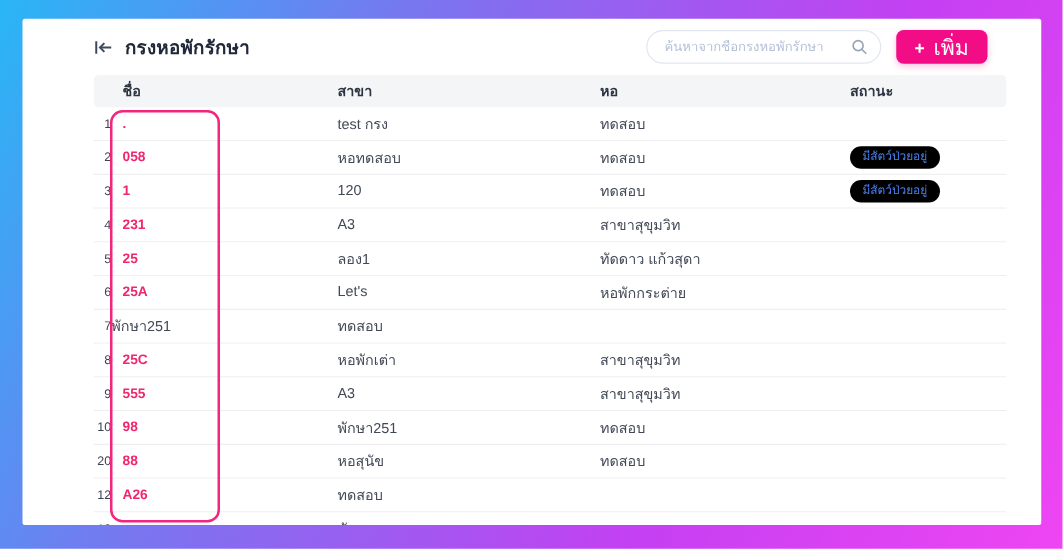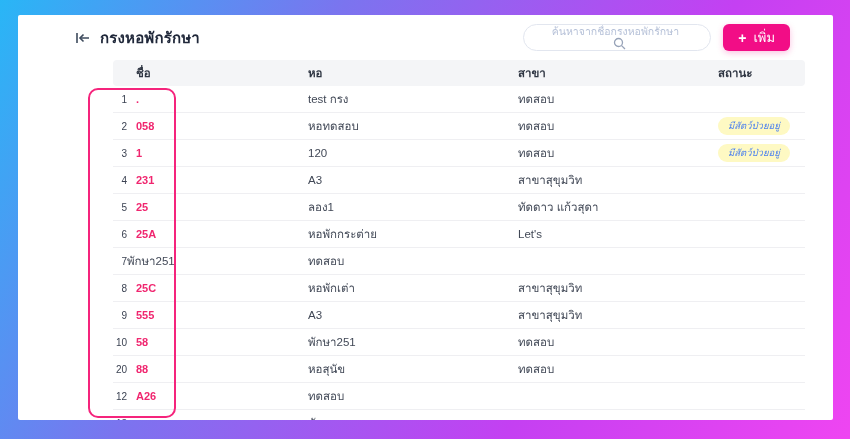--- a/index.html
+++ b/index.html
@@ -17,52 +17,52 @@
   .topbar {
     height:45px; display:flex; align-items:center;
     padding:0 43px 0 57px;
   }
   .title-group { display:flex; align-items:center; gap:9px; }
   .back-btn { display:flex; align-items:center; cursor:pointer; }
   .page-title { font-size:15px; font-weight:bold; color:#20283a; letter-spacing:.2px; }
   .spacer { flex:1; }
   .search-pill {
     width:188px; height:27px; border:1px solid #e2e6ef; border-radius:999px;
-    display:flex; align-items:center; padding:0 10px 0 14px; margin-right:12px; background:#fff;flex-direction:column;
+    display:flex; align-items:center; padding:0 10px 0 14px; margin-right:12px; background:#fff;
   }
   .search-pill input {
     flex:1; border:none; outline:none; font-size:10.5px; color:#55607a; min-width:0;
     font-family:inherit; background:transparent;
   }
   .search-pill input::placeholder { color:#b6c1d8; }
   .add-btn {
     height:27px; padding:0 15px; background:#f20d86; border:none; border-radius:6px;
     display:flex; align-items:center; gap:7px; color:#fff; cursor:pointer;
     font-family:inherit; box-shadow:0 2px 6px rgba(242,13,134,.25);
   }
   .add-plus { font-size:14px; font-weight:bold; line-height:1; }
-  .add-label { font-size:13px; }
+  .add-label { font-size:17px; }
   
-  .table-wrap { padding:0 28px 0 57px;margin-left:38px; }
+  .table-wrap { padding:0 28px 0 57px; }
   .thead {
     display:grid; grid-template-columns:14px 181px 210px 200px 1fr;
     height:26px; align-items:center; background:#f4f5f7; border-radius:4px;
     font-size:11.5px; font-weight:bold; color:#2e3542;
   }
   .thead .col-name { padding-left:9px; }
   .row {
     display:grid; grid-template-columns:14px 181px 210px 200px 1fr;
     height:27px; align-items:center; border-bottom:1px solid #efeff2;
     font-size:11.5px; color:#414856; background:#fff;
   }
   .cell-num { text-align:right; font-size:10px; color:#3b4252; }
   .cell-name { padding-left:9px; color:#f0266f; font-weight:bold; font-size:11px; cursor:pointer; }
   .status-pill {
-    display:inline-block; background:#fef9c3; color:#4b80ee;
-    font-size:9.5px; padding:3px 10px; border-radius:999px; line-height:1.2;font-style:italic;
+    display:inline-block; background:#000000; color:#4b80ee;
+    font-size:9.5px; padding:3px 10px; border-radius:999px; line-height:1.2;
   }
   
   .name-highlight {
     position:absolute; left:70px; top:73px; width:88px; height:330px;
     border:2px solid #f5247c; border-radius:10px; pointer-events:none;
   }
   .icon-svg { display:block; }
 </style>
 </head>
 <body>
@@ -93,22 +93,22 @@
     <button class="add-btn">
       <span class="add-plus">+</span>
       <span class="add-label">เพิ่ม</span>
     </button>
   </div>
 
   <div class="table-wrap">
     <div class="thead">
       <span></span>
       <span class="col-name">ชื่อ</span>
+      <span>สาขา</span>
       <span>หอ</span>
-      <span>สาขา</span>
       <span>สถานะ</span>
     </div>
     <div id="tbody">
         <div class="row">
           <span class="cell-num">1</span>
           <span class="cell-name">.</span>
           <span>test กรง</span>
           <span>ทดสอบ</span>
           <span></span>
         </div>
@@ -136,22 +136,22 @@
         <div class="row">
           <span class="cell-num">5</span>
           <span class="cell-name">25</span>
           <span>ลอง1</span>
           <span>ทัดดาว แก้วสุดา</span>
           <span></span>
         </div>
         <div class="row">
           <span class="cell-num">6</span>
           <span class="cell-name">25A</span>
+          <span>Let's</span>
           <span>หอพักกระต่าย</span>
-          <span>Let's</span>
           <span></span>
         </div>
         <div class="row">
           <span class="cell-num">7</span>
           <span>พักษา251</span>
           <span>ทดสอบ</span>
           <span></span>
         </div>
         <div class="row">
           <span class="cell-num">8</span>
@@ -162,21 +162,21 @@
         </div>
         <div class="row">
           <span class="cell-num">9</span>
           <span class="cell-name">555</span>
           <span>A3</span>
           <span>สาขาสุขุมวิท</span>
           <span></span>
         </div>
         <div class="row">
           <span class="cell-num">10</span>
-          <span class="cell-name">58</span>
+          <span class="cell-name">98</span>
           <span>พักษา251</span>
           <span>ทดสอบ</span>
           <span></span>
         </div>
         <div class="row">
           <span class="cell-num">20</span>
           <span class="cell-name">88</span>
           <span>หอสุนัข</span>
           <span>ทดสอบ</span>
           <span></span>

